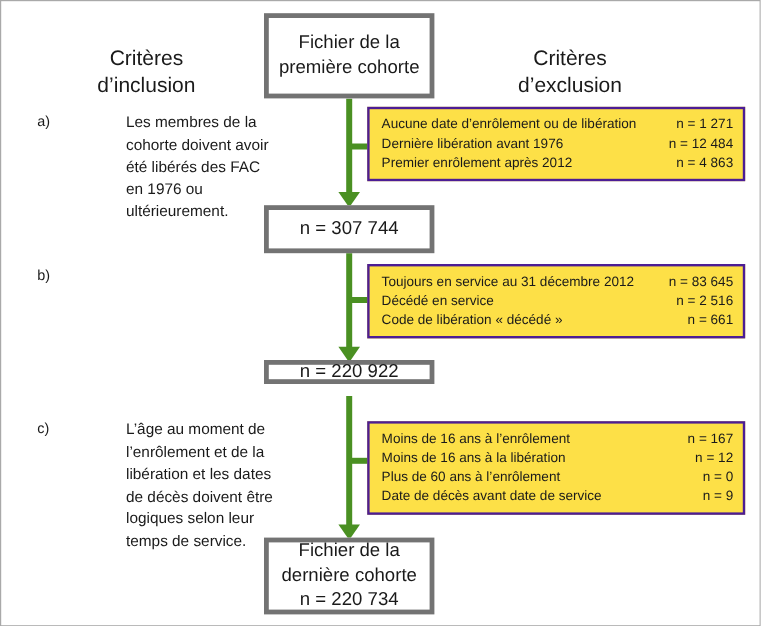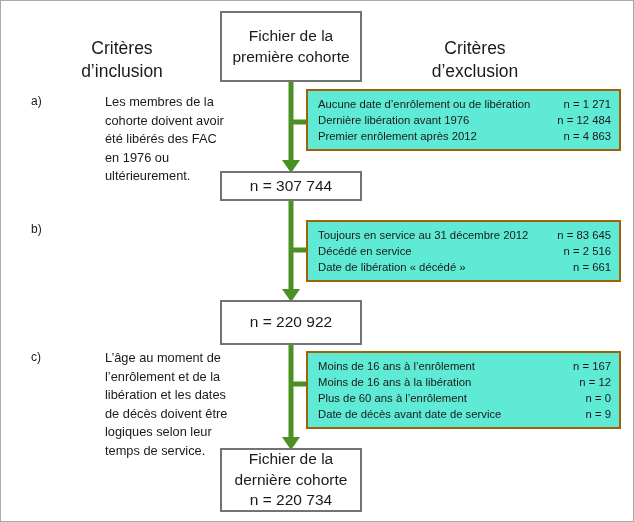--- a/index.html
+++ b/index.html
@@ -27,45 +27,45 @@
     top: 0;
     width: 634px;
     height: 522px;
     pointer-events: none;
   }
 
   
   .cohort-box {
     position: absolute;
     box-sizing: border-box;
-    border: 2px solid #737373;
+    border: 4px solid #737373;
     background: #ffffff;
     display: flex;
     flex-direction: column;
     align-items: center;
     justify-content: center;
     color: #1a1a1a;
     font-size: 15.5px;
     line-height: 1.32;
     text-align: center;
     white-space: nowrap;
   }
   .cohort-box .line { display: block; }
 
   #box-first  { left: 219px; top: 10px;  width: 142px; height: 71px; }
-  #box-step1  { left: 219px; top: 170px; width: 142px; height: 30px; }
-  #box-step2  { left: 219px; top: 299px; width: 142px; height: 45px; }
+  #box-step1  { left: 219px; top: 170px; width: 142px; height: 40px; }
+  #box-step2  { left: 219px; top: 299px; width: 142px; height: 20px; }
   #box-last   { left: 219px; top: 447px; width: 142px; height: 64px; }
 
   
   .exclusion-box {
     position: absolute;
     box-sizing: border-box;
-    border: 2px solid #a16207;
-    background: #5eead4;
+    border: 2px solid #4c1d95;
+    background: #fde047;
     padding: 5px 8px 5px 10px;
     color: #1a1a1a;
     font-size: 11.3px;
     line-height: 1.42;
   }
   .exclusion-box .row {
     display: flex;
     justify-content: space-between;
     align-items: baseline;
     white-space: nowrap;
@@ -189,21 +189,21 @@
   <div class="exclusion-box" id="excl-2">
     <div class="row">
       <span class="label">Toujours en service au 31 décembre 2012</span>
       <span class="count">n = 83 645</span>
     </div>
     <div class="row">
       <span class="label">Décédé en service</span>
       <span class="count">n = 2 516</span>
     </div>
     <div class="row">
-      <span class="label">Date de libération « décédé »</span>
+      <span class="label">Code de libération « décédé »</span>
       <span class="count">n = 661</span>
     </div>
   </div>
 
   <div class="exclusion-box" id="excl-3">
     <div class="row">
       <span class="label">Moins de 16 ans à l’enrôlement</span>
       <span class="count">n = 167</span>
     </div>
     <div class="row">

